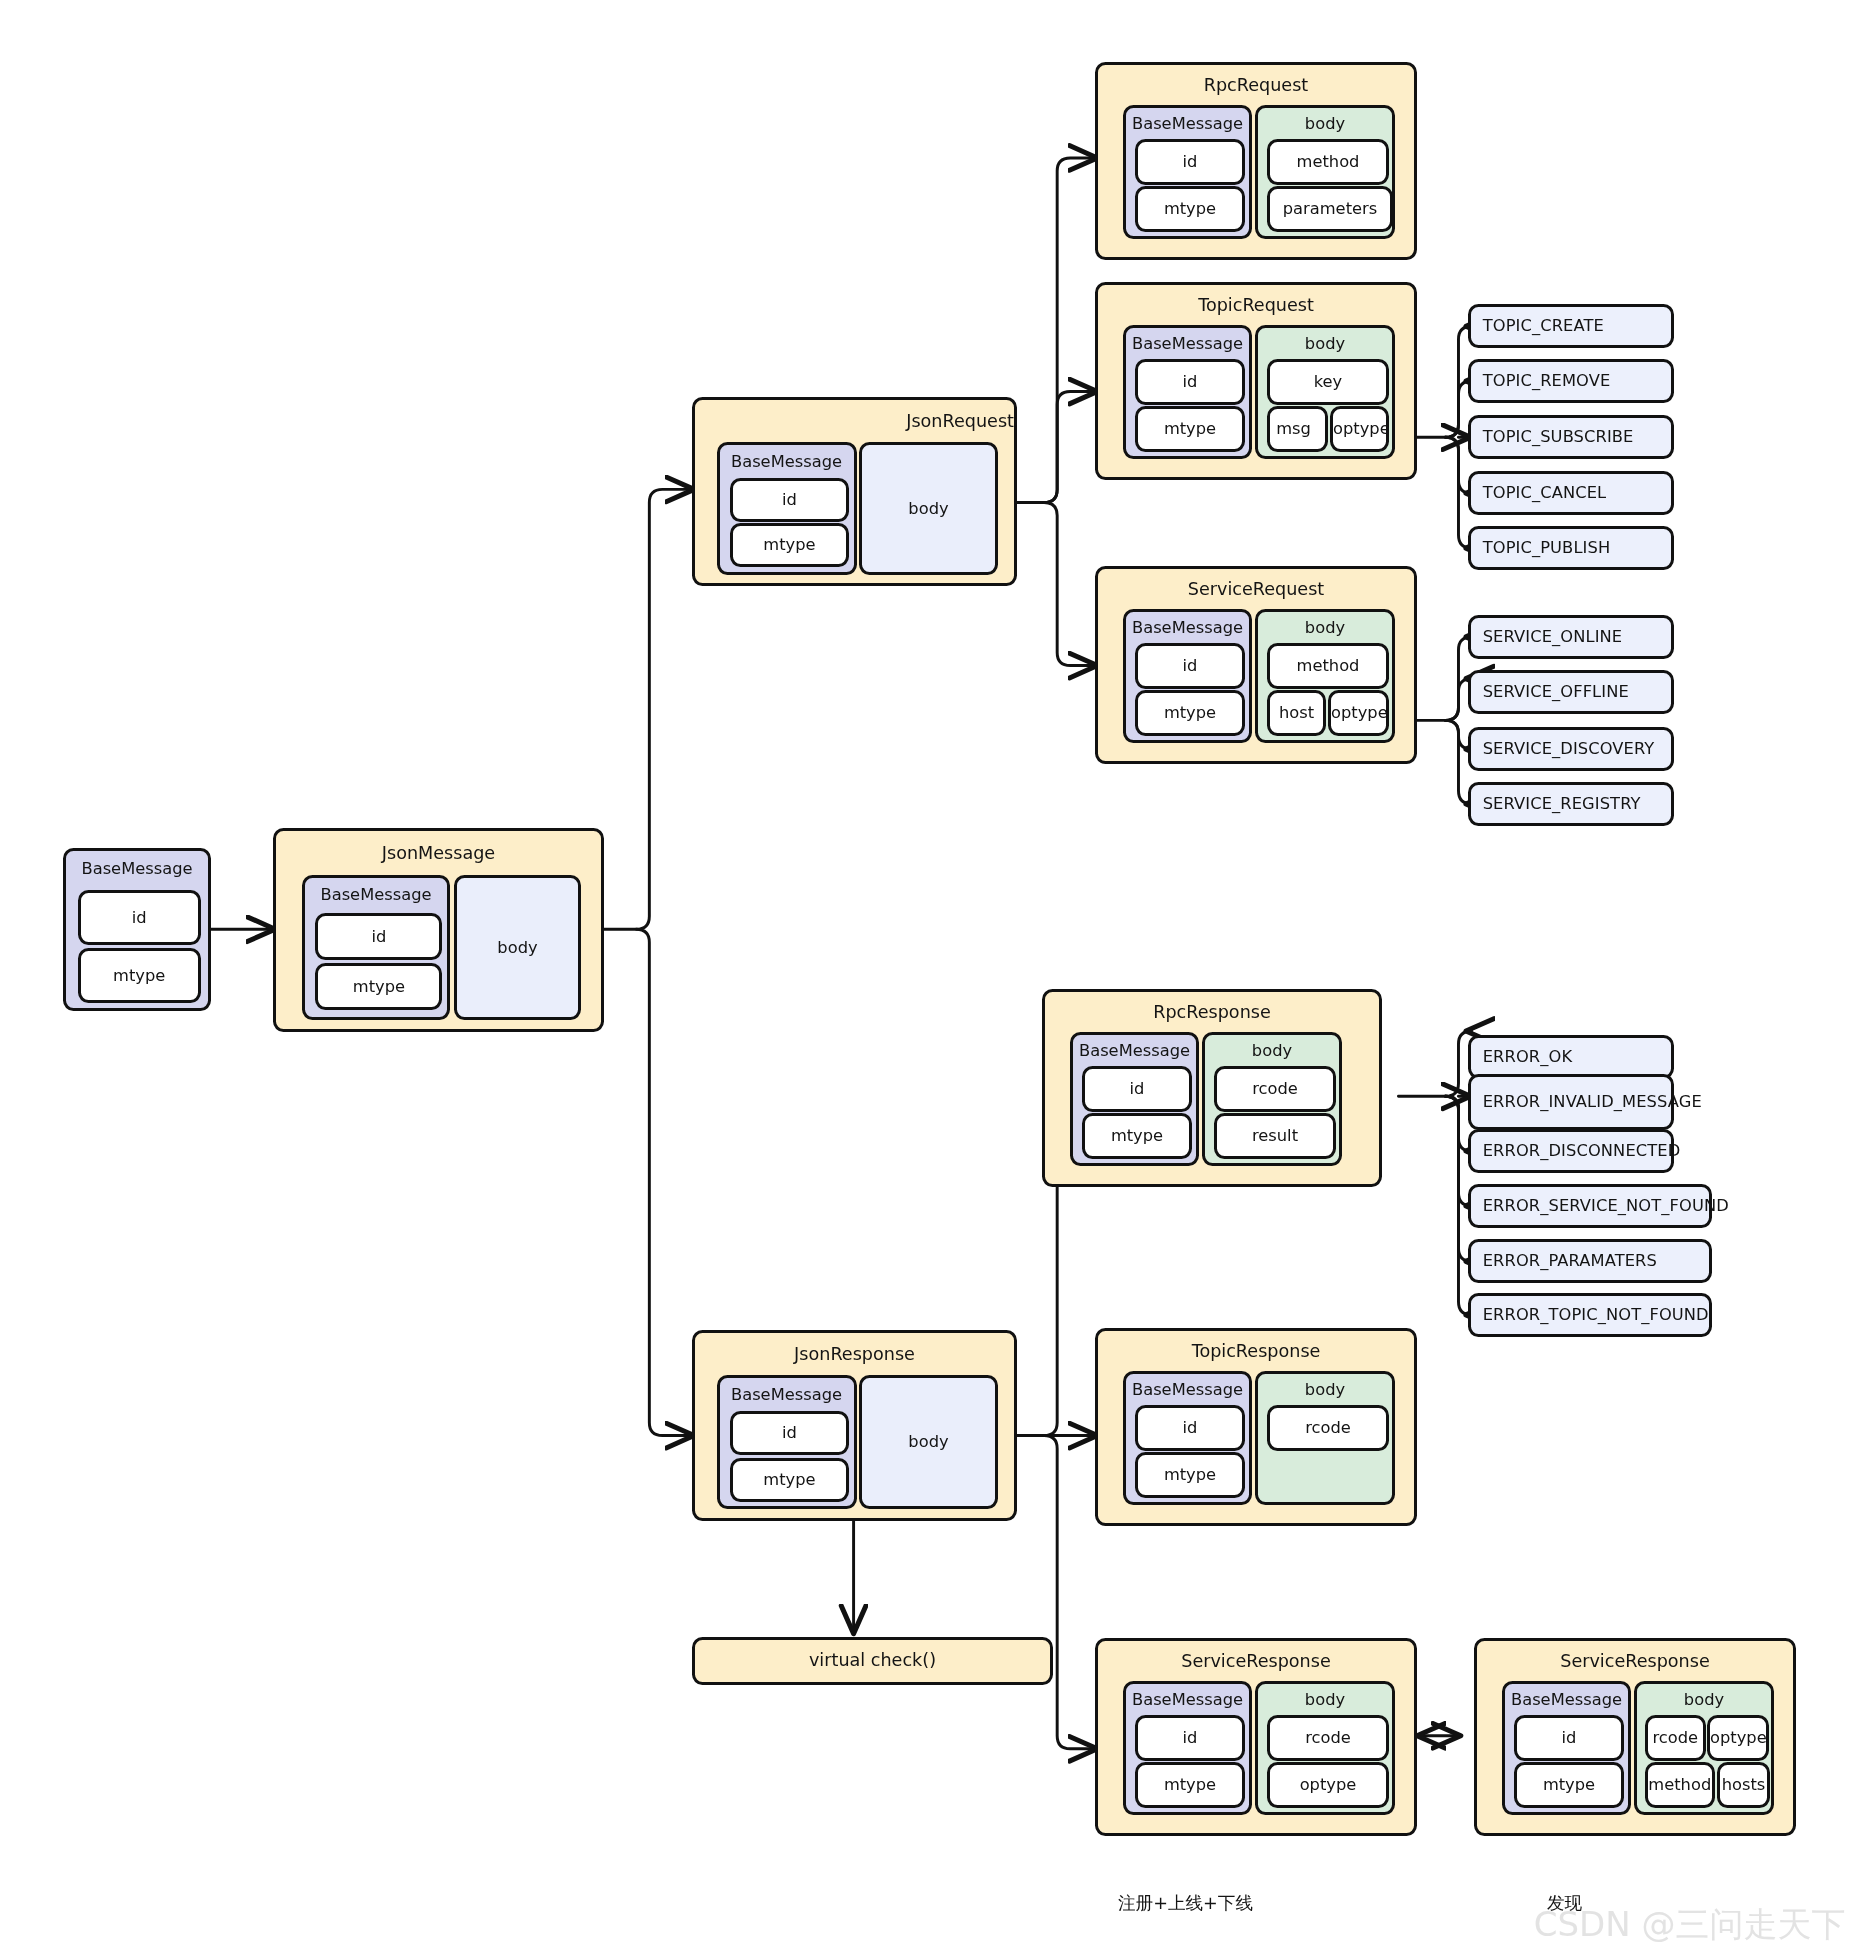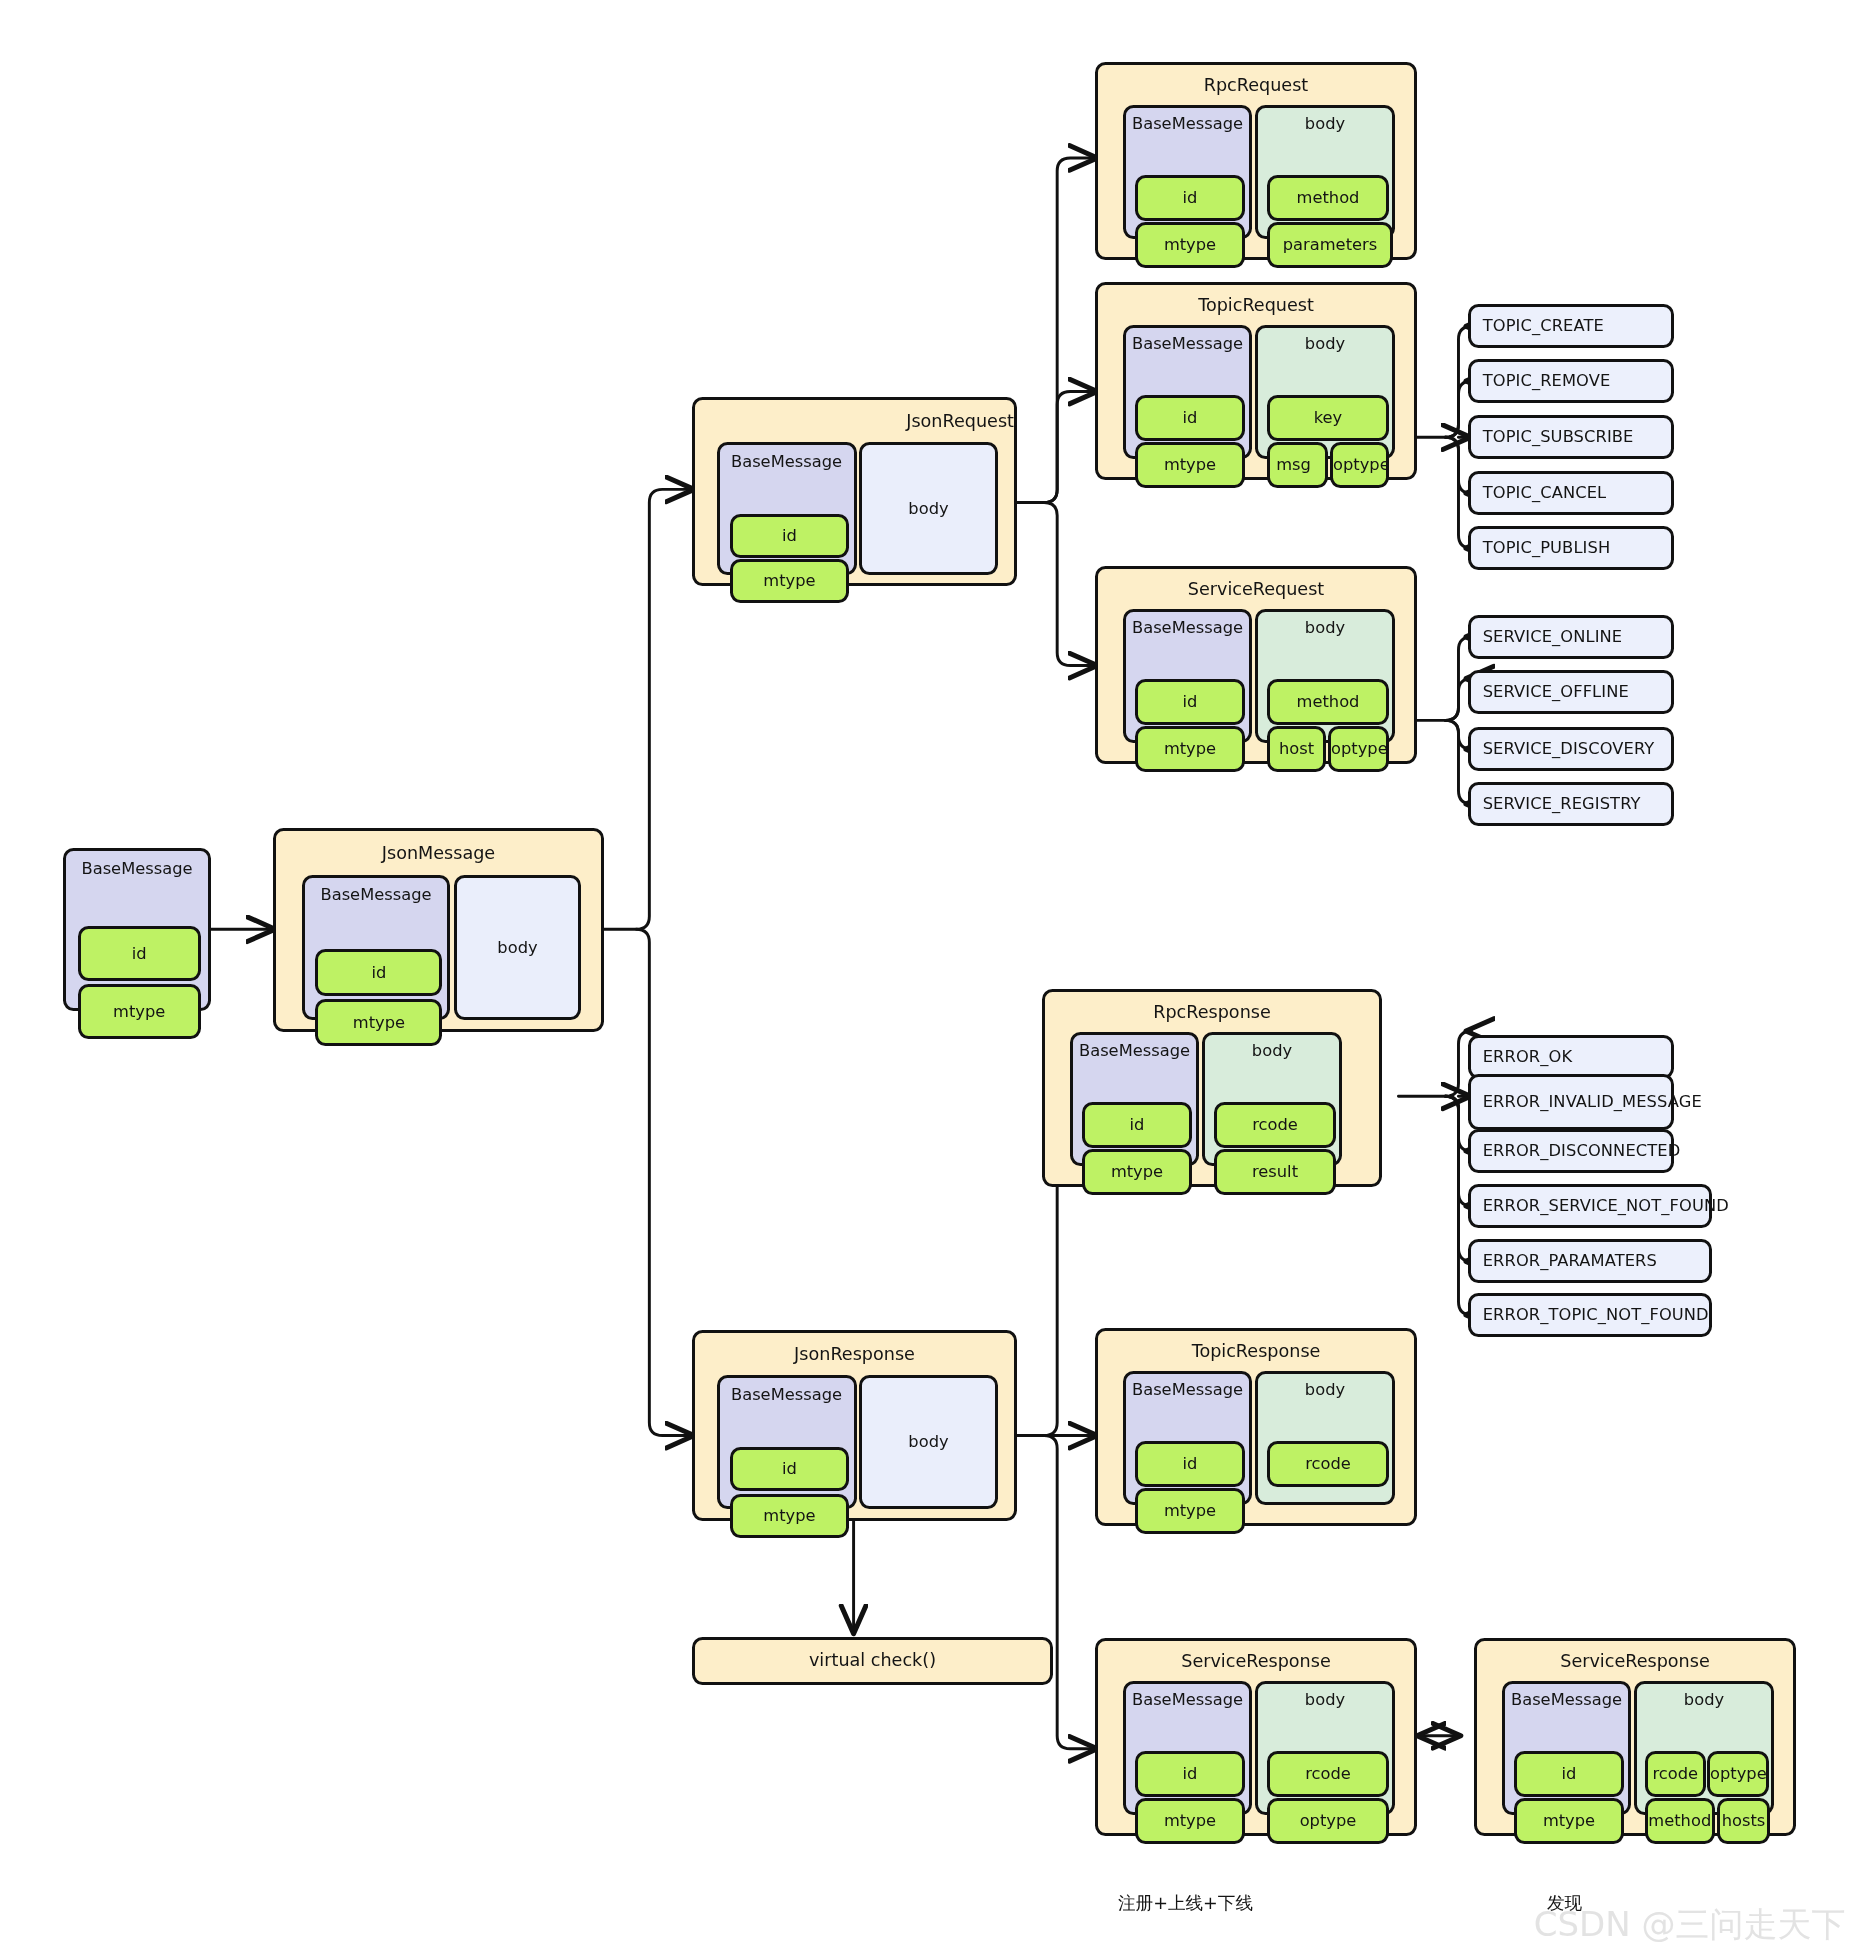--- a/index.html
+++ b/index.html
@@ -28,22 +28,21 @@
   .grp-base{       
     background:#d5d6ef;
   }
   .grp-body-green{ 
     background:#d8ecdb;
   }
   .grp-body-blue{  
     background:#eaeefb;
   }
   .field{          
-    background:#bef264;
-    margin-top:36px;
+    background:#ffffff;
   }
   .enum{
     background:#ecf0fc;
   }
   .title{
     position:absolute;
     left:0;right:0;
     text-align:center;
     font-size:17.6px;
     line-height:1;

